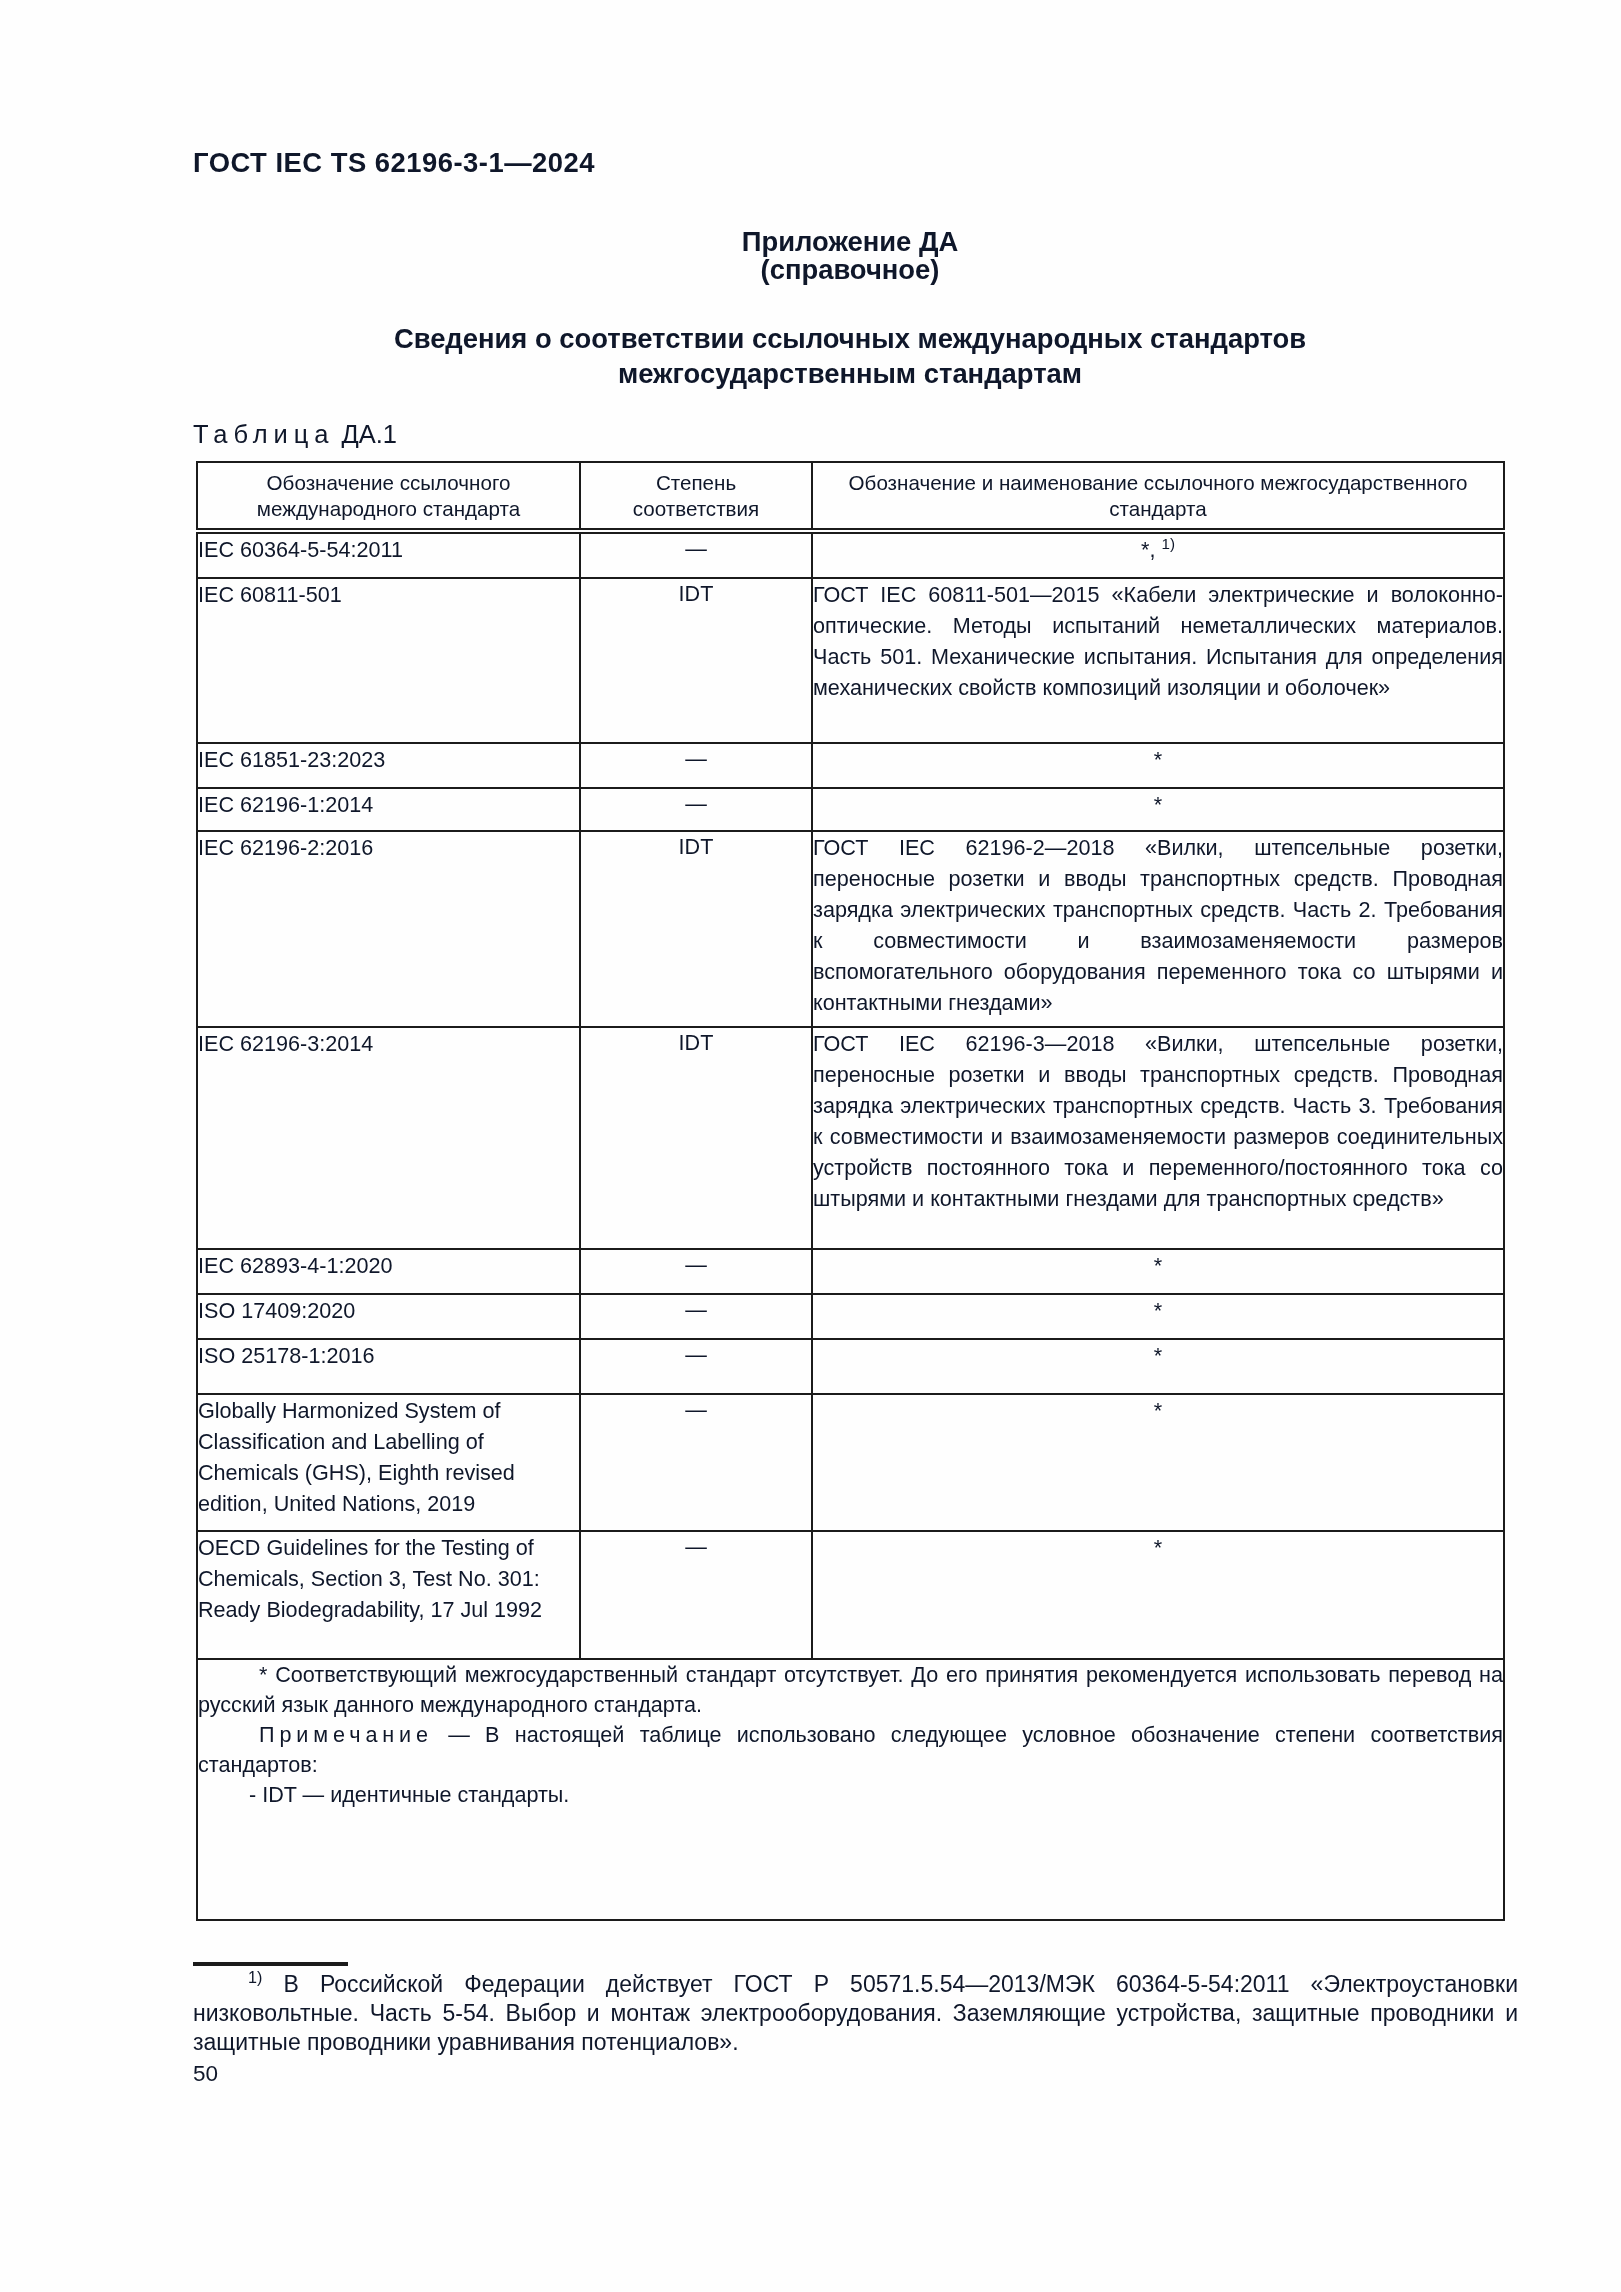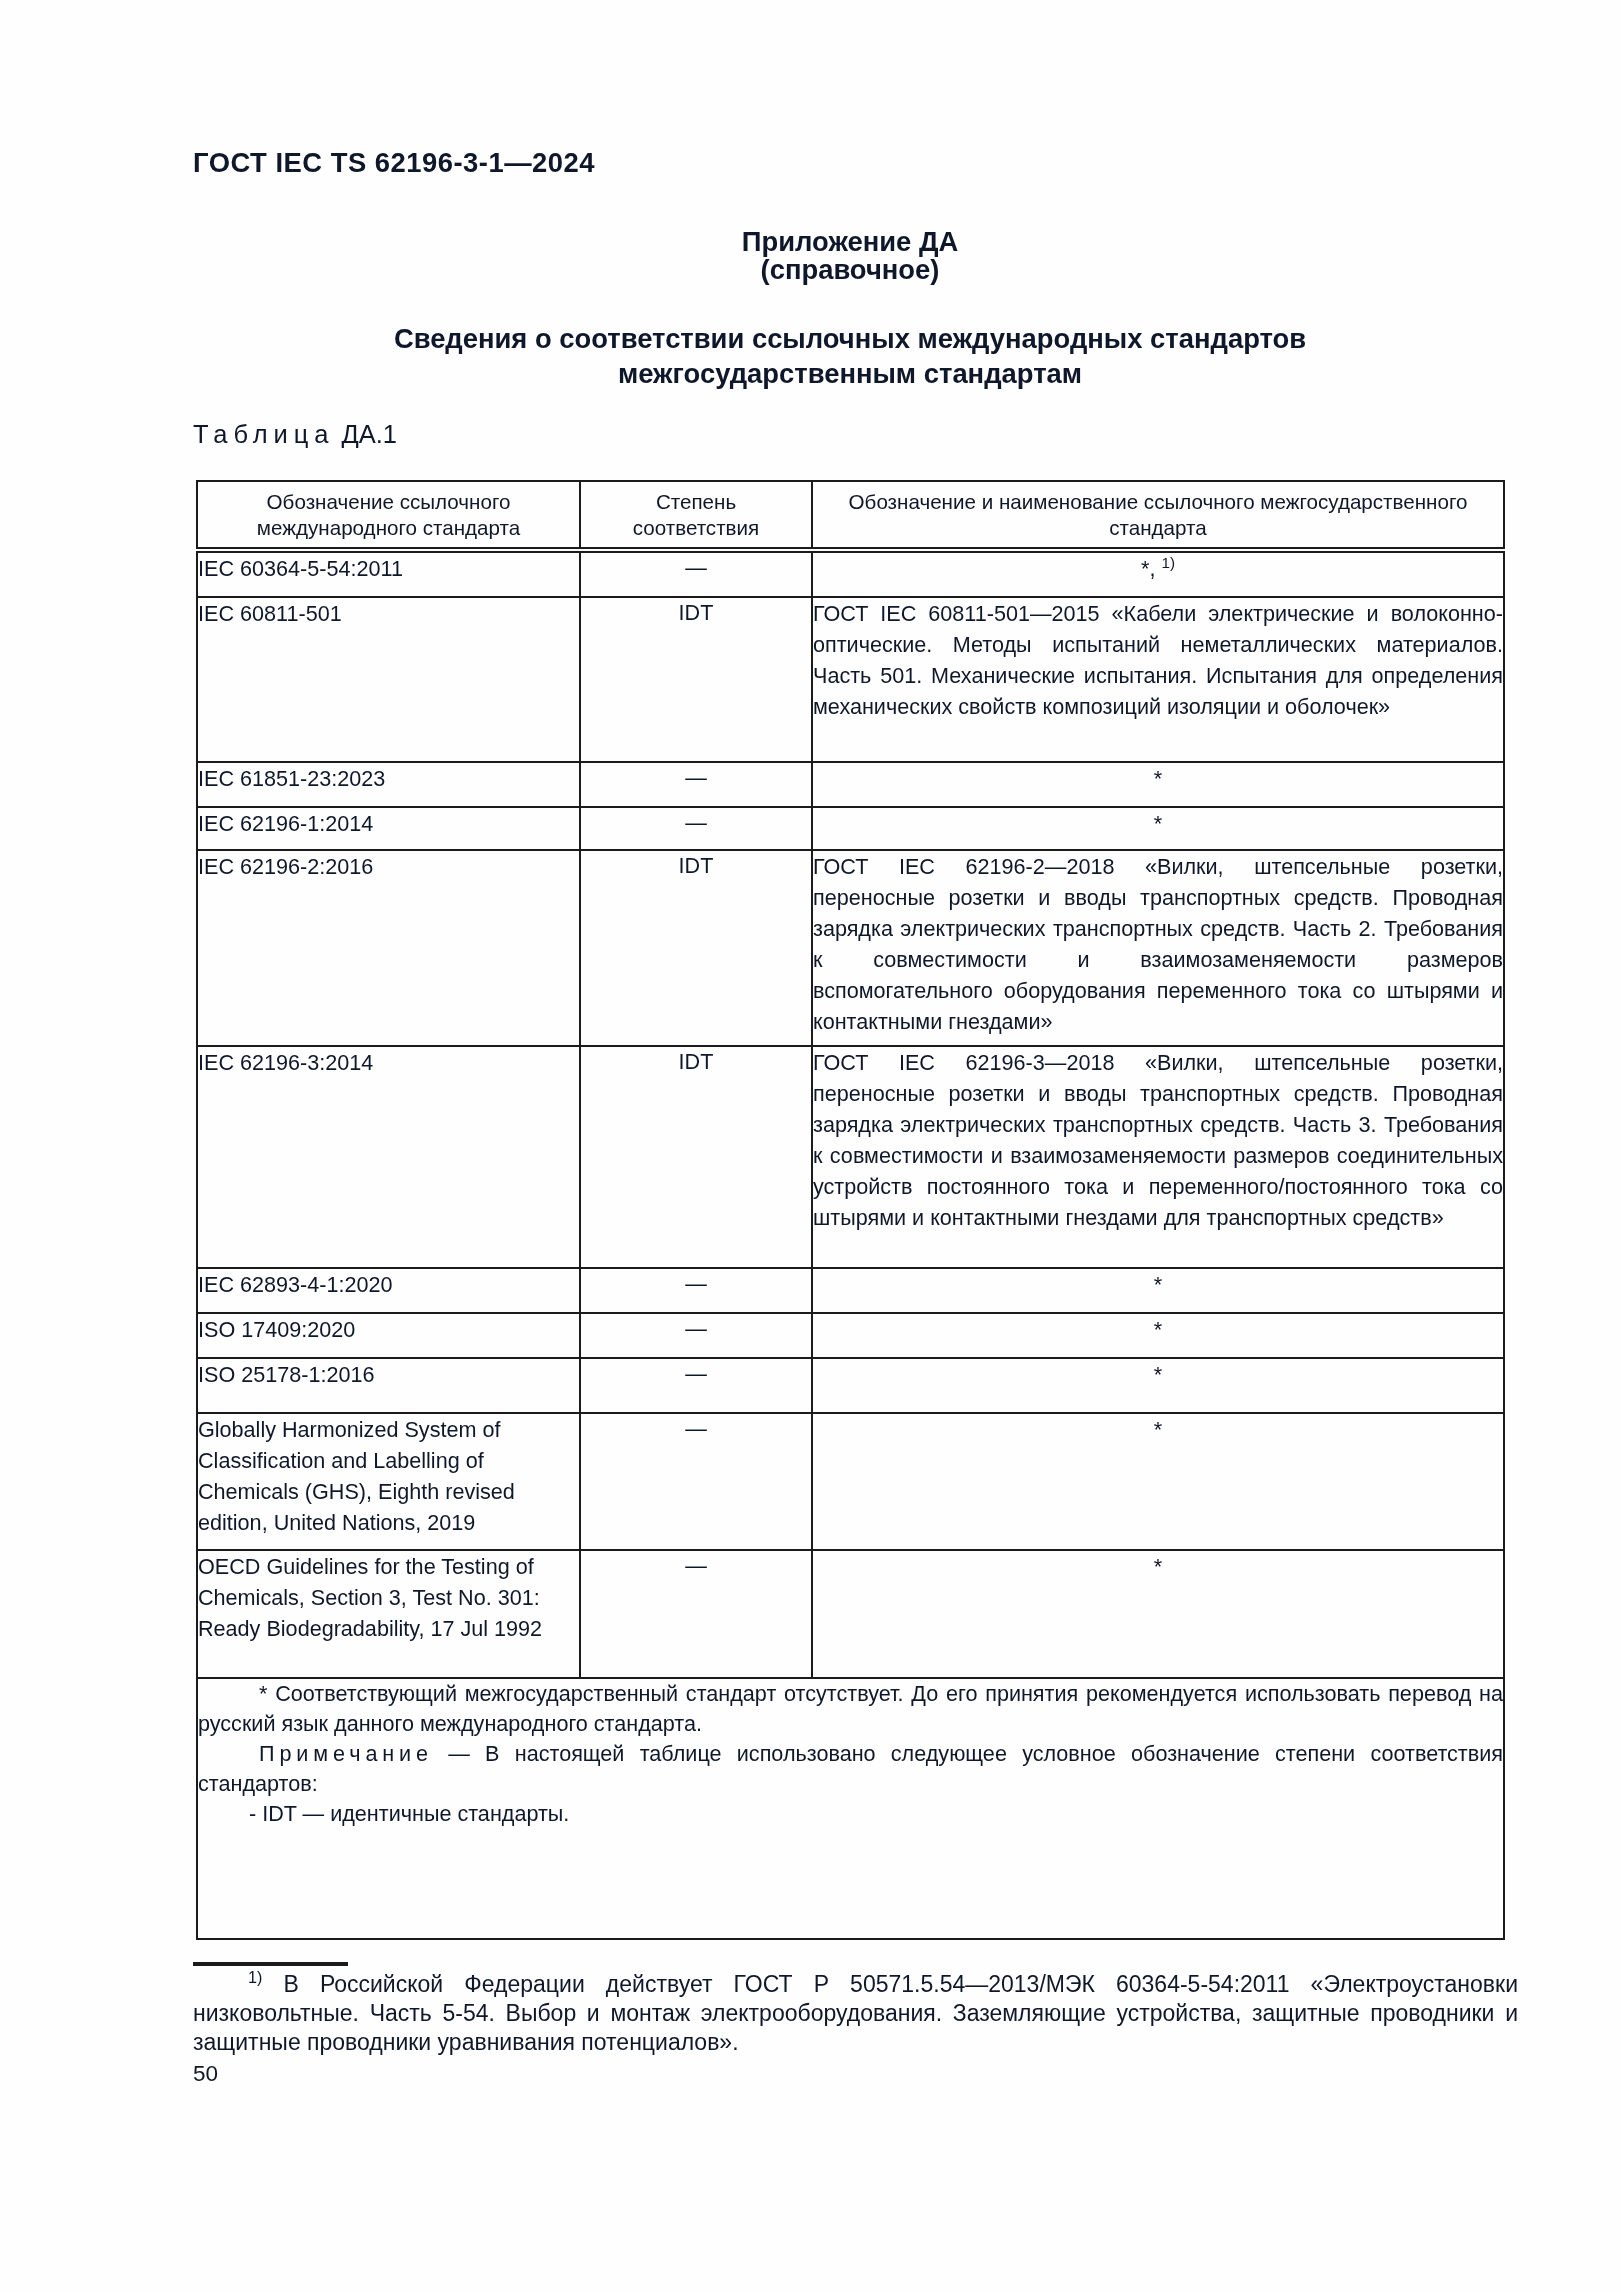--- a/index.html
+++ b/index.html
@@ -8,21 +8,21 @@
     font-family:"Liberation Sans",sans-serif;color:#0f172a;overflow:hidden;
     margin:0 auto;
   }
   .abs{position:absolute;}
   #running-head{top:147px;left:193px;font-size:27.4px;font-weight:bold;letter-spacing:0.5px;}
   #appendix{top:228px;left:196px;width:1308px;text-align:center;font-size:27.4px;font-weight:bold;line-height:28px;}
   #doc-title{top:321px;left:196px;width:1308px;text-align:center;font-size:27.4px;font-weight:bold;line-height:35px;}
   #table-label{top:420px;left:193px;font-size:25.5px;}
   #table-label .sp{letter-spacing:5.9px;}
   #std-table{
-    top:480px;left:196px;width:1308px;height:1460px;
+    top:461px;left:196px;width:1308px;height:1460px;
     border-collapse:collapse;table-layout:fixed;font-size:21.6px;border-radius:7px;
   }
   #std-table td,#std-table th{
     border-left:2px solid #1b1b1b;border-right:2px solid #1b1b1b;
     vertical-align:top;box-sizing:border-box;padding:0;font-weight:normal;
   }
   #std-table{border:2.9px solid #1b1b1b;}
   #std-table tr{border-bottom:2.9px solid #1b1b1b;}
   #std-table thead tr{border-bottom:6.9px double #1b1b1b;}
   #std-table thead th{

